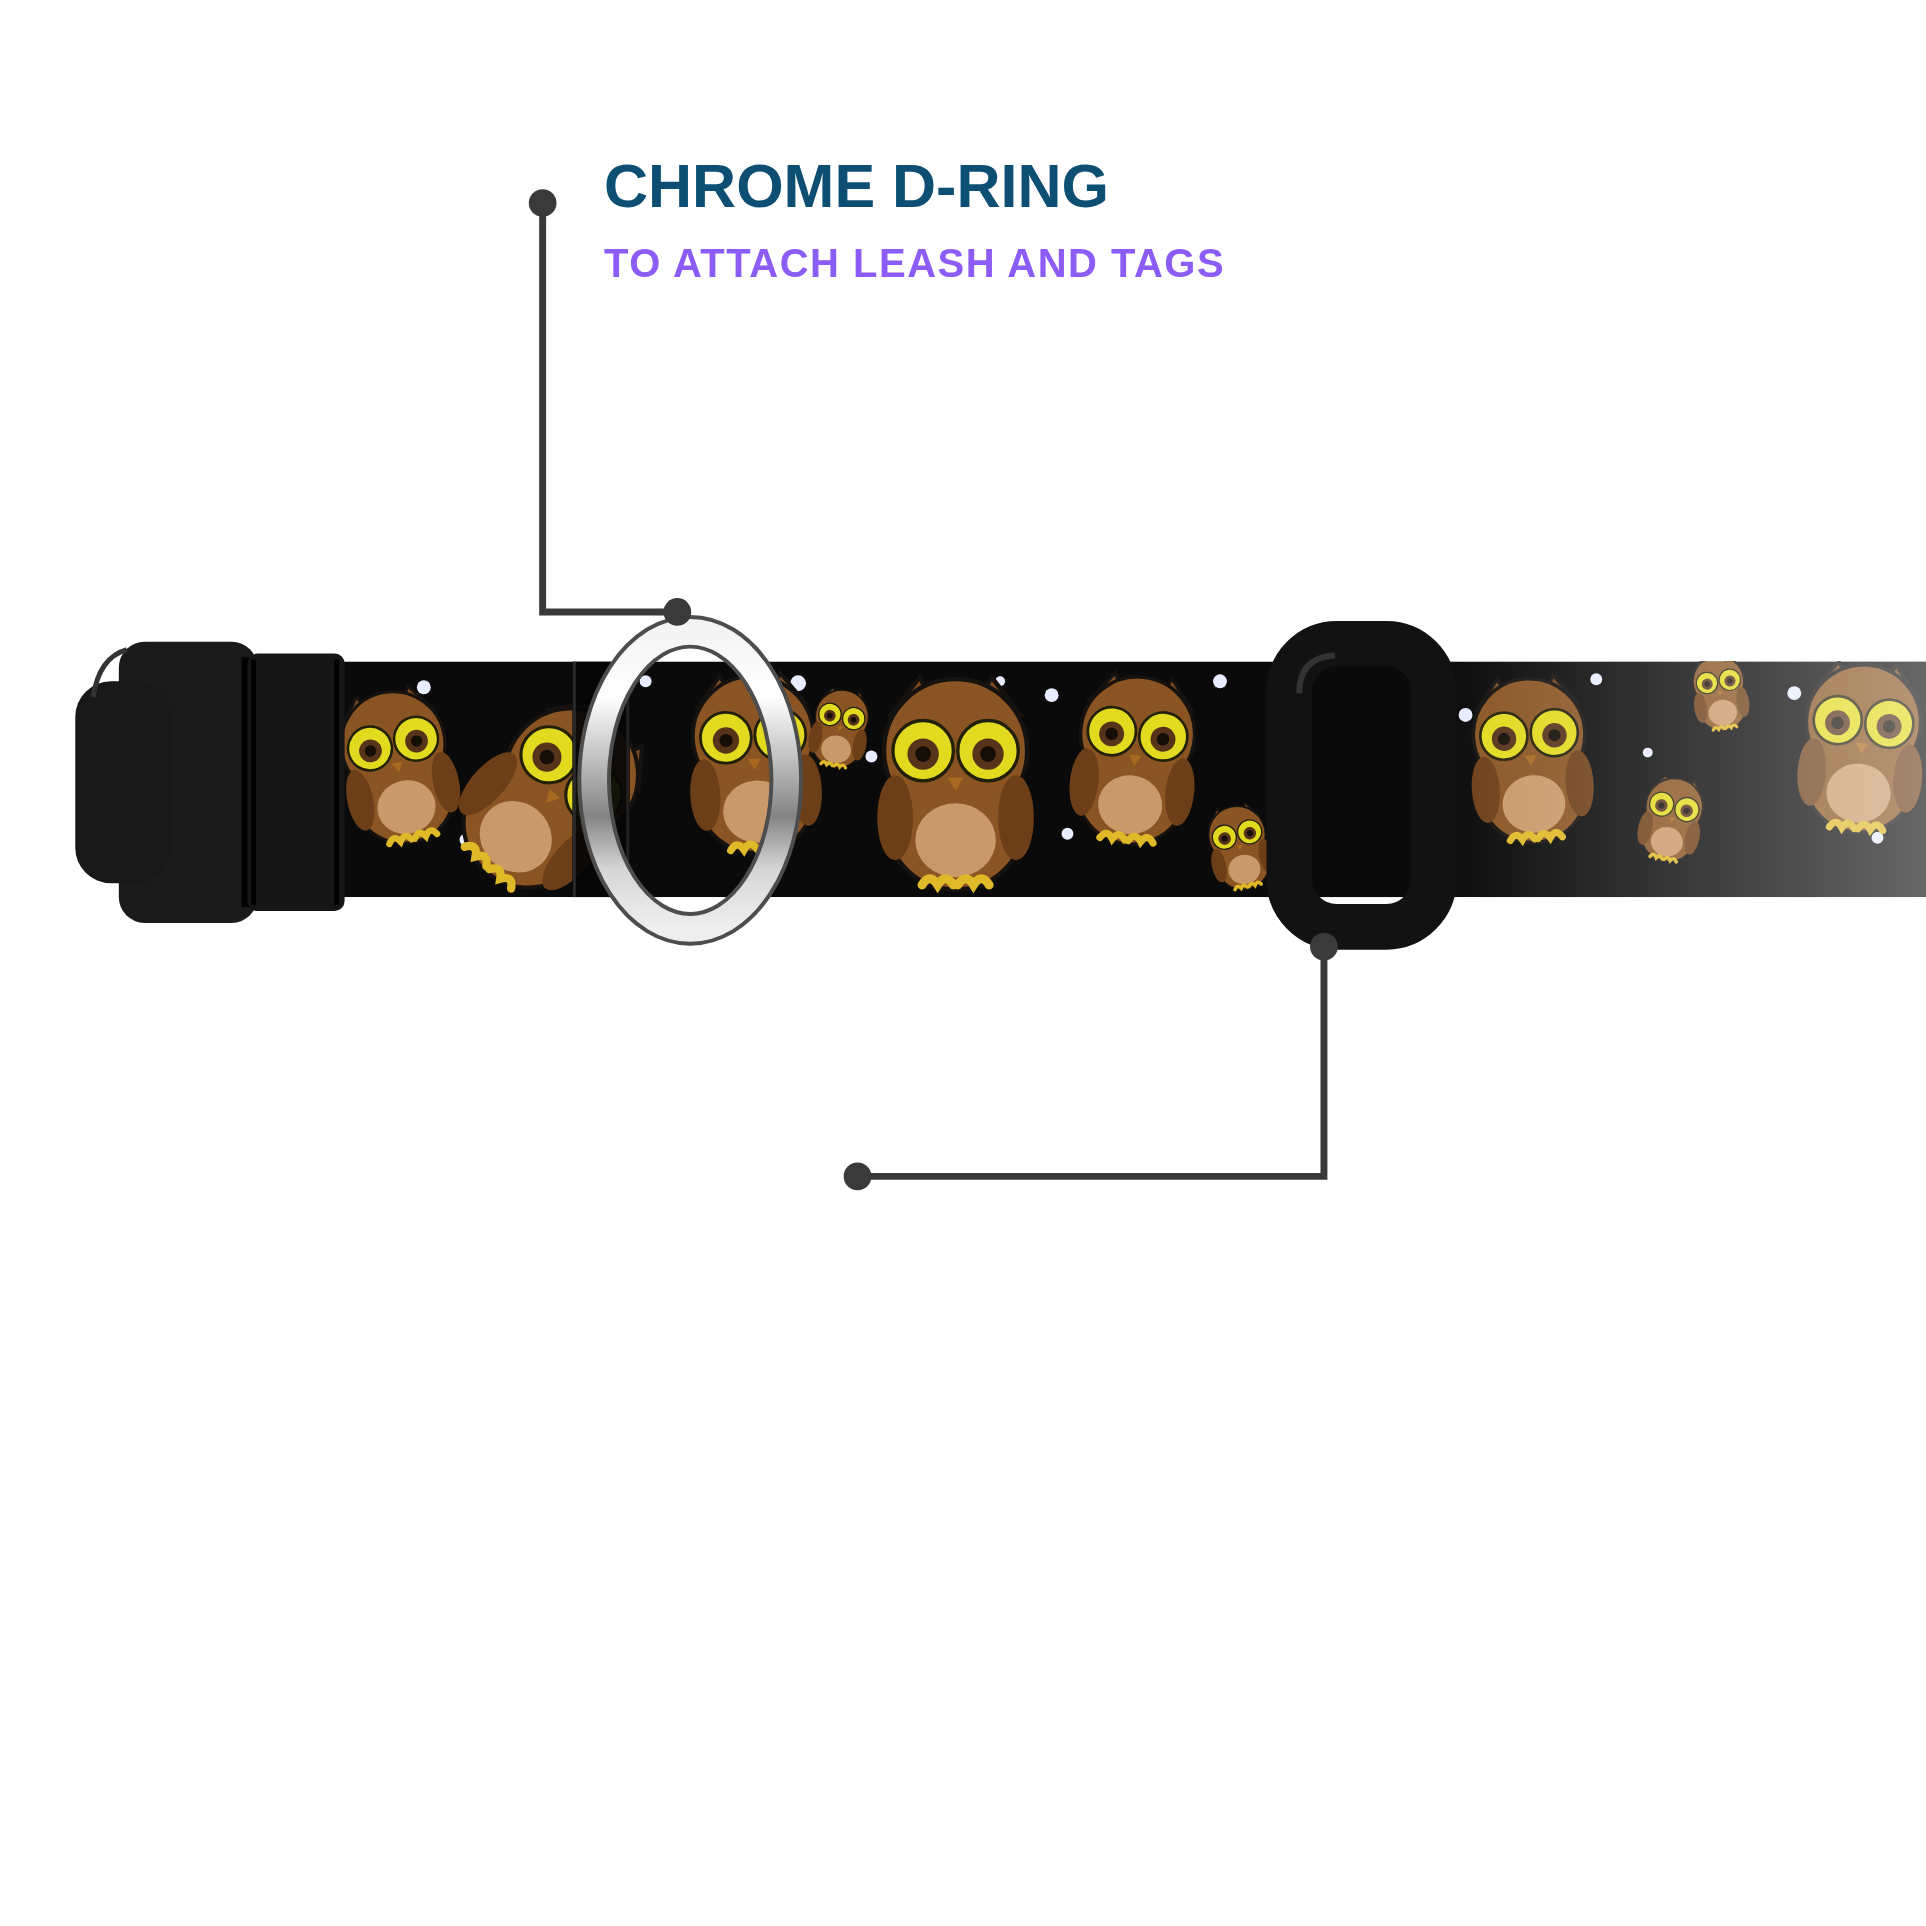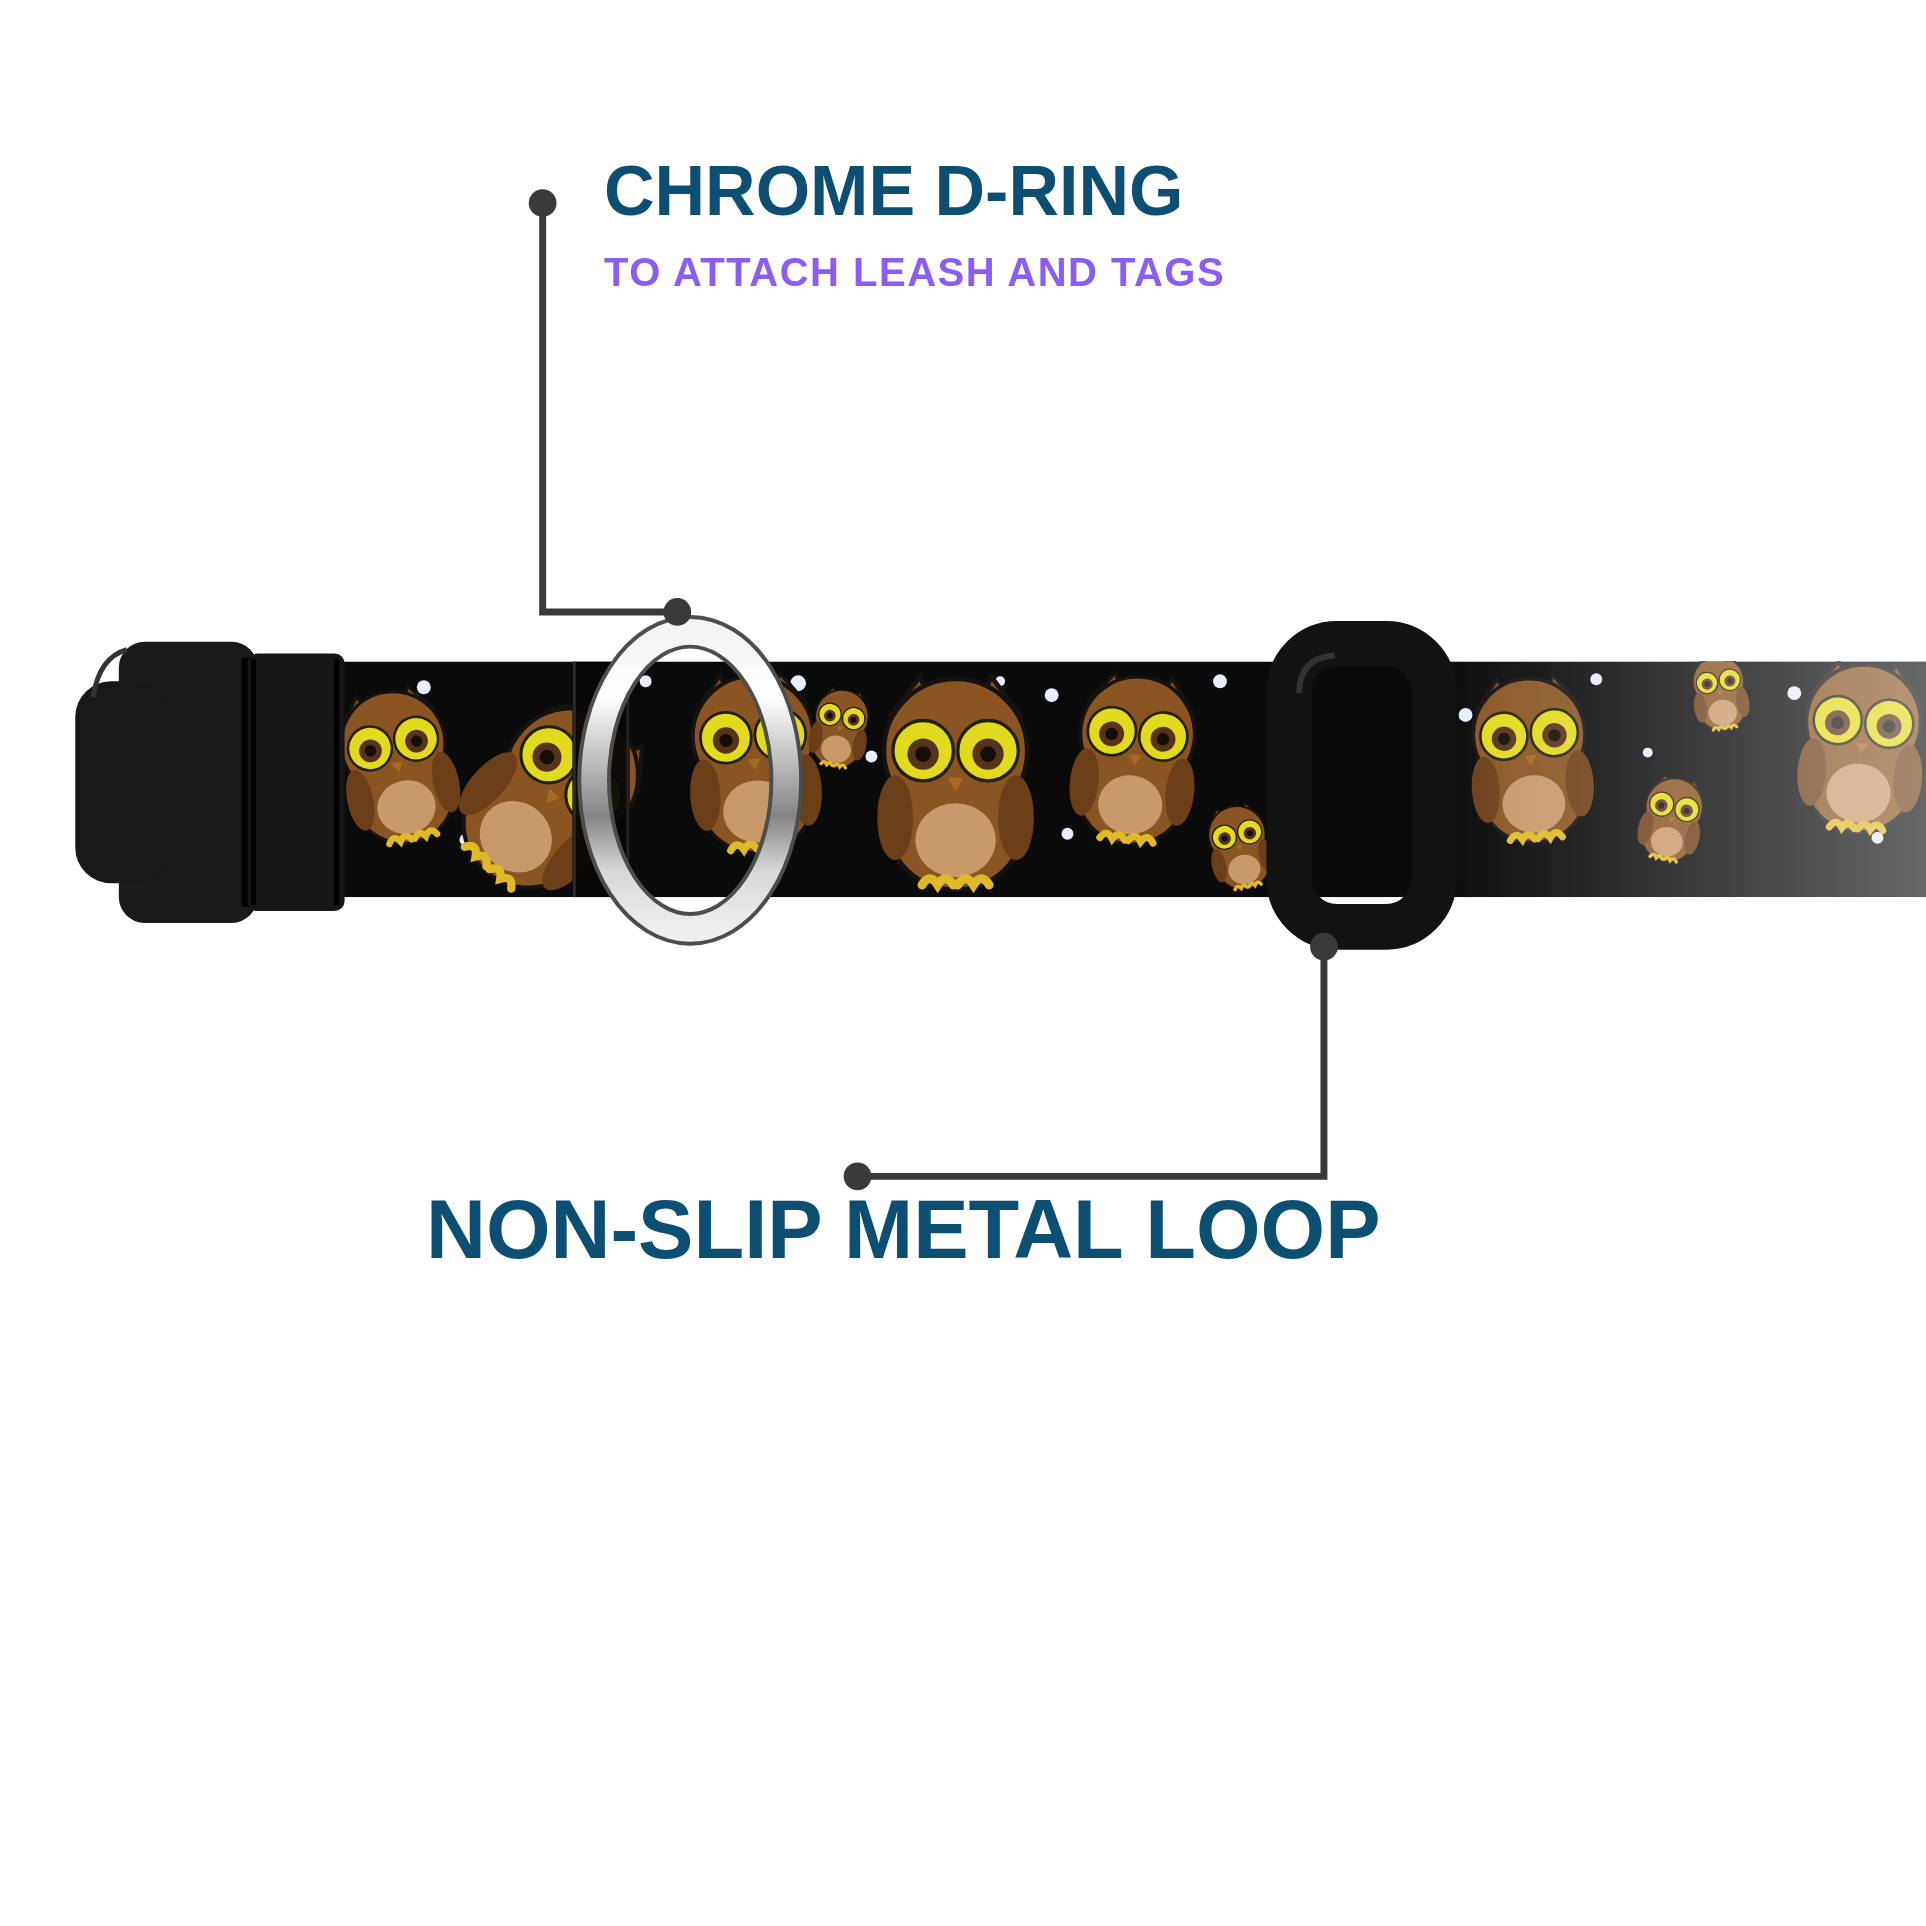--- a/index.html
+++ b/index.html
@@ -20,21 +20,21 @@
     letter-spacing:0px;
     white-space:nowrap;
   }
   .callout .sub{
     font-weight:700;
     color:#8b5cf6;
     letter-spacing:1.5px;
     white-space:nowrap;
   }
   .callout-top{left:604px;top:156px;}
-  .callout-top h1{font-size:70px;}
+  .callout-top h1{font-size:61px;}
   .callout-top .sub{margin-top:24px;font-size:40px;}
   .callout-bottom{left:426px;top:1188px;}
   .callout-bottom h1{font-size:83px;}
   .callout-bottom .sub{margin-top:22px;font-size:43px;}
 </style>
 </head>
 <body>
 
 <div class="stage">
 
@@ -157,17 +157,16 @@
       <circle cx="866" cy="1188" r="14" stroke="none"></circle>
     </g>
   </svg>
 
   <div class="callout callout-top">
     <h1>CHROME D-RING</h1>
     <div class="sub">TO ATTACH LEASH AND TAGS</div>
   </div>
 
   <div class="callout callout-bottom">
-    <h1>NON-SLIP METAL LOOP</h1>
   </div>
 
 </div>
 
 
 </body></html>

